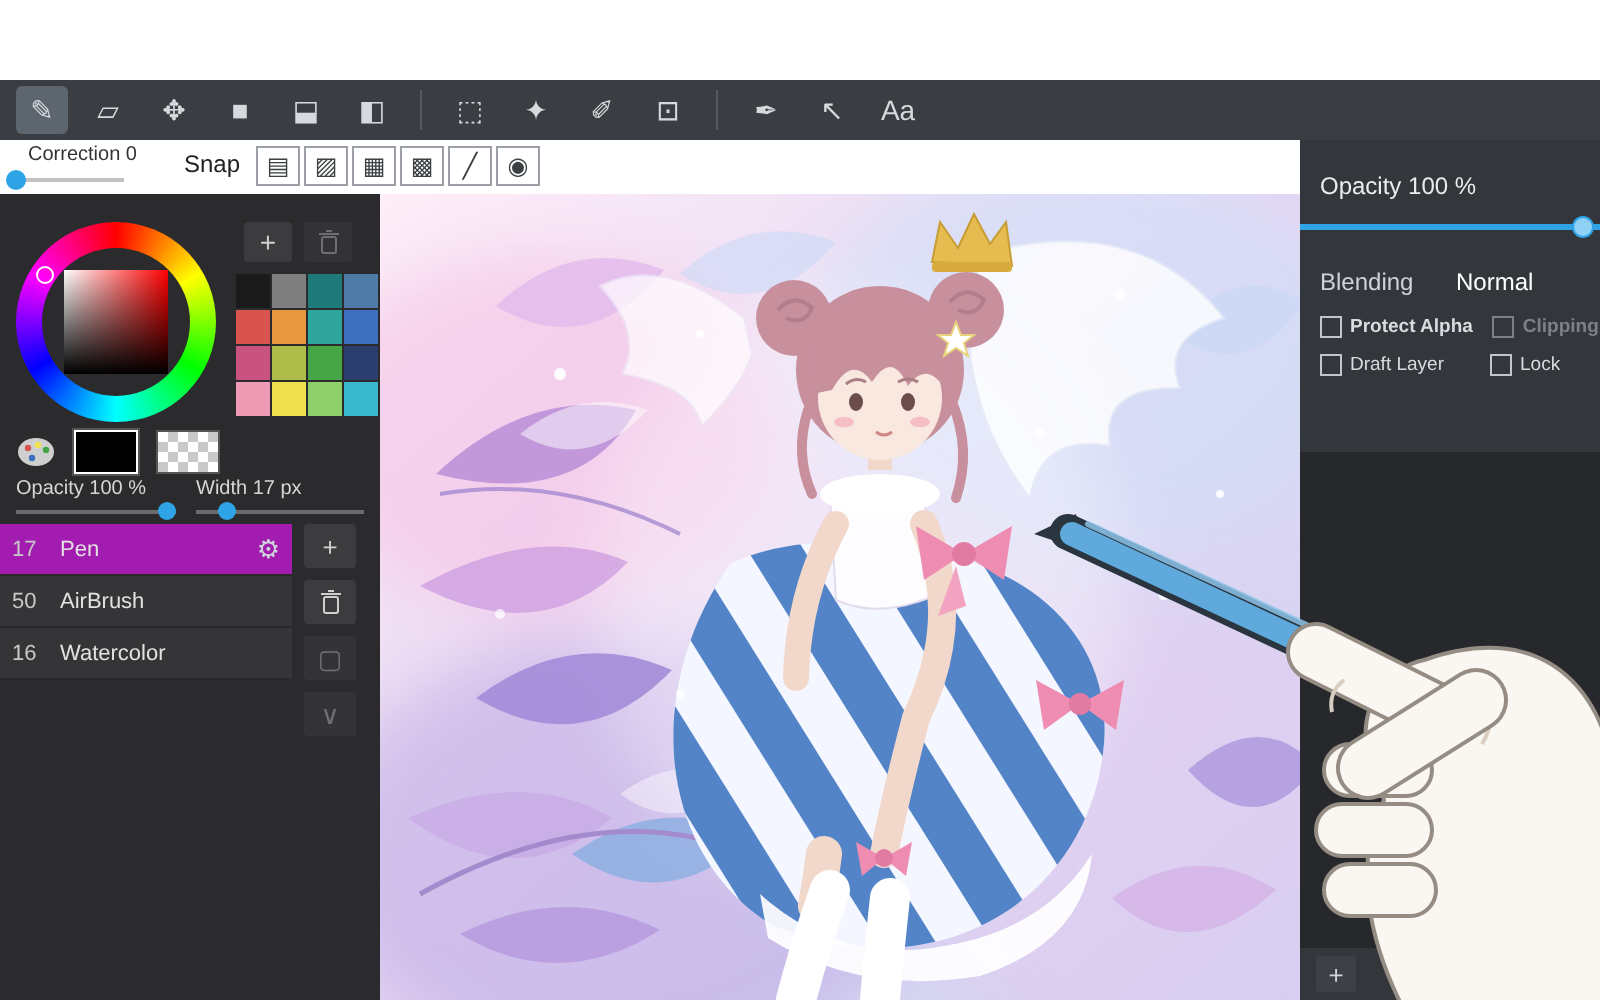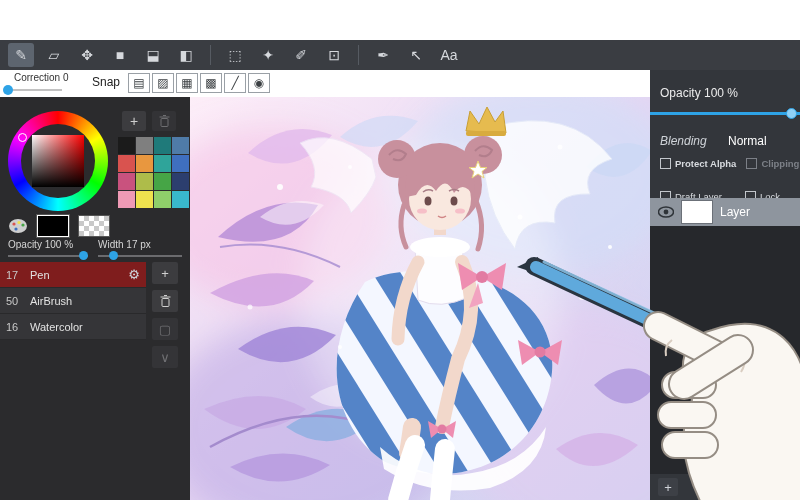--- a/index.html
+++ b/index.html
@@ -40,38 +40,38 @@
   .fg-row{position:absolute;left:8px;top:118px;display:flex;align-items:center;gap:9px;}
   .fg{width:30px;height:20px;background:#000;border:1px solid #fff;outline:1px solid #555;cursor:pointer;}
   .checker{width:30px;height:20px;border:1px solid #555;cursor:pointer;
     background:repeating-conic-gradient(#c9c9c9 0% 25%,#ffffff 0% 50%);background-size:10px 10px;}
   .small-lbl{position:absolute;font-size:10px;color:#d6d6d6;}
   .hslider{position:absolute;height:2px;background:#6b6b6e;}
   .sknob{position:absolute;top:-4px;width:9px;height:9px;border-radius:50%;background:#2ea3e6;cursor:pointer;}
   .brushes{position:absolute;left:0;top:165px;width:146px;}
   .brush-row{height:26px;display:flex;align-items:center;font-size:11px;color:#e2e2e2;
     padding:0 6px;box-sizing:border-box;background:#353538;border-bottom:1px solid #29292b;cursor:pointer;}
-  .brush-row.selected{background:#7f1d1d;}
+  .brush-row.selected{background:#a21caf;}
   .brush-size{width:24px;color:#c8c8c8;}
   .brush-name{flex:1;}
   .gear{color:#cfd4da;font-size:13px;}
   .brush-btns{position:absolute;left:152px;top:165px;display:flex;flex-direction:column;gap:6px;}
   .bb{width:26px;height:22px;background:#3c3c3f;color:#d0d0d0;border-radius:2px;
     display:flex;align-items:center;justify-content:center;font-size:13px;cursor:pointer;}
   .bb.dim{color:#707073;background:#343437;}
   
   .canvas{position:absolute;left:190px;top:97px;width:460px;height:403px;background:#fff;}
   .canvas svg{display:block;}
   
   .right-panel{position:absolute;left:650px;top:70px;width:150px;height:430px;background:#33363b;}
   .rp-opacity{position:absolute;left:10px;top:16px;font-size:12px;color:#ececec;}
   .rp-slider{position:absolute;left:0;top:42px;width:150px;height:3px;background:#2ea3e6;}
   .rp-knob{position:absolute;right:3px;top:-4px;width:11px;height:11px;border-radius:50%;
     background:#8fd0f5;border:1px solid #2ea3e6;box-sizing:border-box;cursor:pointer;}
-  .rp-blend-label{position:absolute;left:10px;top:64px;font-size:12px;color:#cfd3d8;font-style:italic;}
+  .rp-blend-label{position:absolute;left:10px;top:64px;font-size:12px;color:#cfd3d8;}
   .rp-blend-value{position:absolute;left:78px;top:64px;font-size:12px;color:#ffffff;cursor:pointer;}
   .cb-row{position:absolute;left:10px;display:flex;gap:10px;}
   .cb{display:flex;align-items:center;gap:4px;font-size:9.5px;color:#d8dbdf;cursor:pointer;white-space:nowrap;}
   .cb .box{width:9px;height:9px;border:1px solid #c2c6cb;background:transparent;}
   .cb.disabled{color:#7c8087;cursor:default;}
   .cb.disabled .box{border-color:#7c8087;}
   .layer-row{position:absolute;left:0;top:128px;width:150px;height:28px;background:#8e959e;
     display:flex;align-items:center;gap:7px;padding:0 8px;box-sizing:border-box;cursor:pointer;}
   .thumb{width:30px;height:22px;background:#fff;border:1px solid #6b7078;}
   .layer-name{font-size:12px;color:#ffffff;}
@@ -341,39 +341,31 @@
   <div class="cb-row" style="top:88px;font-weight:bold;">
     <span class="cb">
         <span class="box"></span>
         <span>Protect Alpha</span>
       </span>
     <span class="cb disabled">
         <span class="box"></span>
         <span>Clipping</span>
       </span>
   </div>
-  <div class="cb-row" style="top:121px;gap:23px;">
+  <div class="cb-row" style="top:107px;gap:23px;">
     <span class="cb">
         <span class="box"></span>
         <span>Draft Layer</span>
       </span>
     <span class="cb">
         <span class="box"></span>
         <span>Lock</span>
       </span>
   </div>
 
-  <div class="layer-row">
-    <svg width="16" height="12" viewBox="0 0 16 12">
-      <ellipse cx="8" cy="6" rx="7.5" ry="5" fill="none" stroke="#2e3338" stroke-width="1.5"></ellipse>
-      <circle cx="8" cy="6" r="2.4" fill="#2e3338"></circle>
-    </svg>
-    <div class="thumb"></div>
-    <span class="layer-name">Layer</span>
-  </div>
 
   <div class="layers-area"></div>
 
   <div class="rp-bottom">
     <div class="rb">+</div>
     <div class="spacer"></div>
     <div class="rb dim">▤</div>
     <div class="rb dim">
       <svg width="11" height="12" viewBox="0 0 11 12">
           <rect x="2" y="3.5" width="7" height="8" rx="1" fill="none" stroke="currentColor"></rect>

